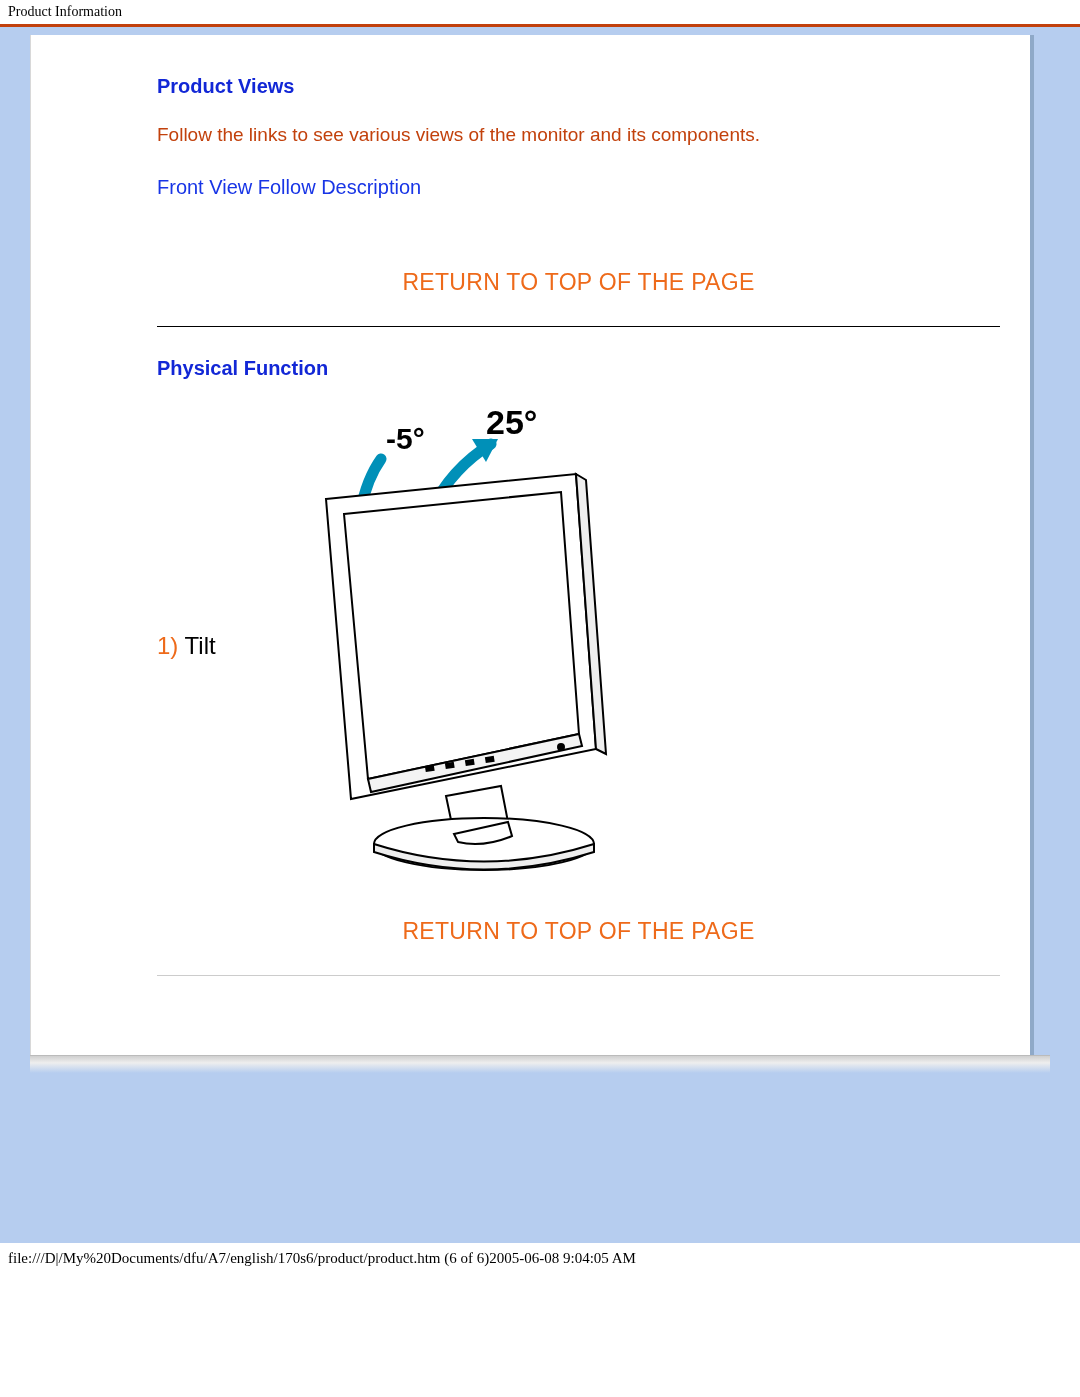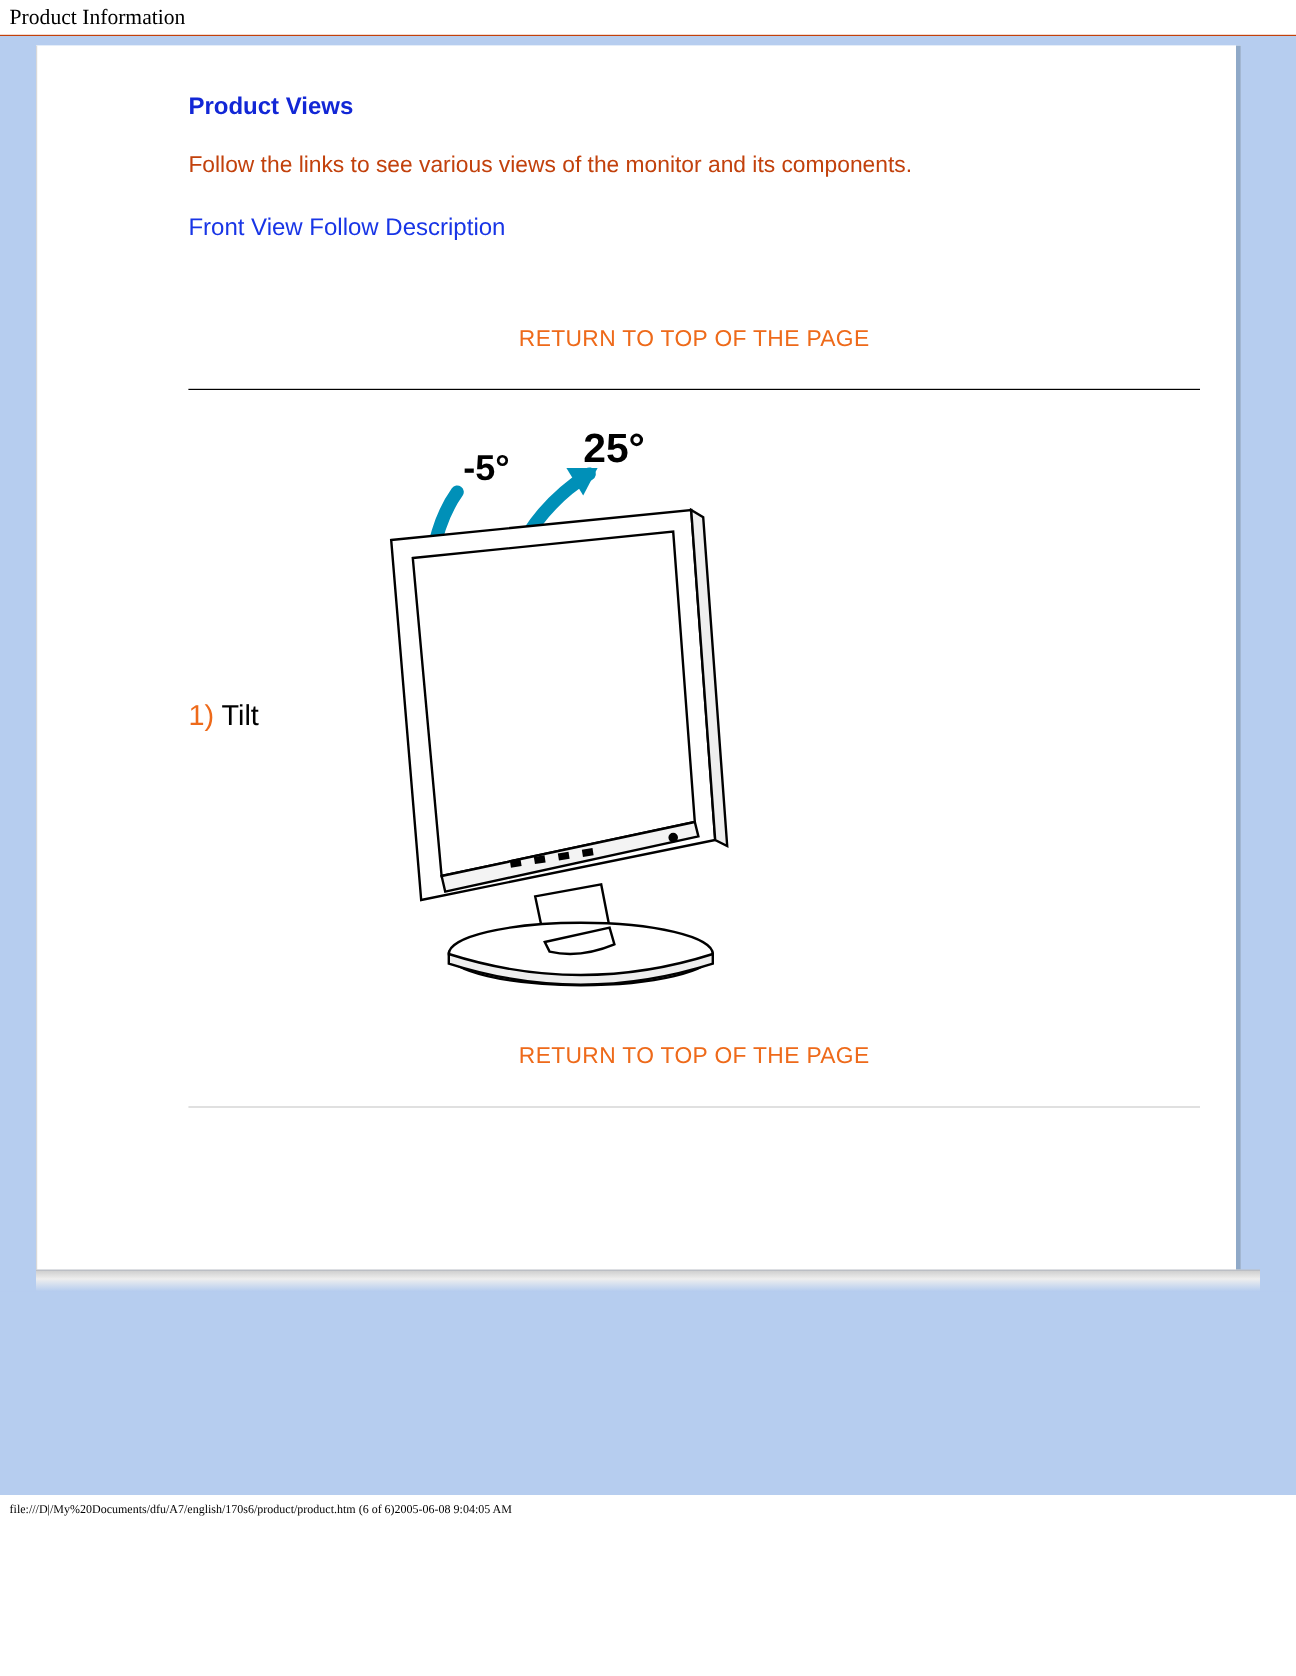--- a/index.html
+++ b/index.html
@@ -6,25 +6,25 @@
   html, body {
     margin: 0;
     padding: 0;
     width: 1080px;
     height: 1397px;
     font-family: Arial, Helvetica, sans-serif;
     background: #fff;
   }
   .header {
     padding: 4px 8px;
-    font-size: 18px;
+    font-size: 14px;
     font-family: "Times New Roman", serif;
     color: #000;
     background: #fff;
-    border-bottom: 1px solid #c2410c;
+    border-bottom: 3px solid #c2410c;
   }
   .outer-blue {
     background: #b6cdef;
     width: 1080px;
     padding: 8px 0 0 0;
   }
   .content-wrap {
     margin: 0 46px 0 30px;
     background: #fff;
     border-right: 4px solid #8fa9c8;
@@ -57,21 +57,21 @@
     color: #1835e6;
     font-size: 20px;
     text-decoration: none;
   }
   .return-link-wrap {
     text-align: center;
     margin: 70px 0 30px 0;
   }
   a.return-link {
     color: #ee6a1a;
-    font-size: 19px;
+    font-size: 23px;
     text-decoration: none;
     letter-spacing: 0.3px;
   }
   hr.sep {
     border: none;
     border-top: 1px solid #000;
     margin: 0 0 30px 0;
   }
   .tilt-row {
     display: flex;
@@ -96,21 +96,21 @@
     background: linear-gradient(to bottom, #cfcfcf 0%, #eeeeee 40%, #b6cdef 100%);
     border-top: 1px solid #bbb;
   }
   .blue-gap {
     height: 170px;
     background: #b6cdef;
   }
   .footer {
     background: #fff;
     font-family: "Times New Roman", serif;
-    font-size: 10px;
+    font-size: 15px;
     color: #000;
     padding: 6px 8px 10px 8px;
     border-top: 1px solid #fff;
   }
   .thin-rule {
     border: none;
     border-top: 1px solid #ccc;
     margin: 30px 0 0 0;
   }
 </style>
@@ -131,20 +131,21 @@
         <p class="body-text">Follow the links to see various views of the monitor and its components.</p>
 
         <a href="#" class="link">Front View Follow Description</a>
 
         <div class="return-link-wrap">
           <a href="#" class="return-link">RETURN TO TOP OF THE PAGE</a>
         </div>
 
         <hr class="sep">
 
+        <h2 class="section">Physical Function</h2>
 
         <div class="tilt-row">
           <div class="tilt-label">
             <span class="num">1)</span>
             <span class="txt">Tilt</span>
           </div>
 
           <div class="monitor-svg">
             <svg width="400" height="480" viewBox="0 0 400 480">
 

